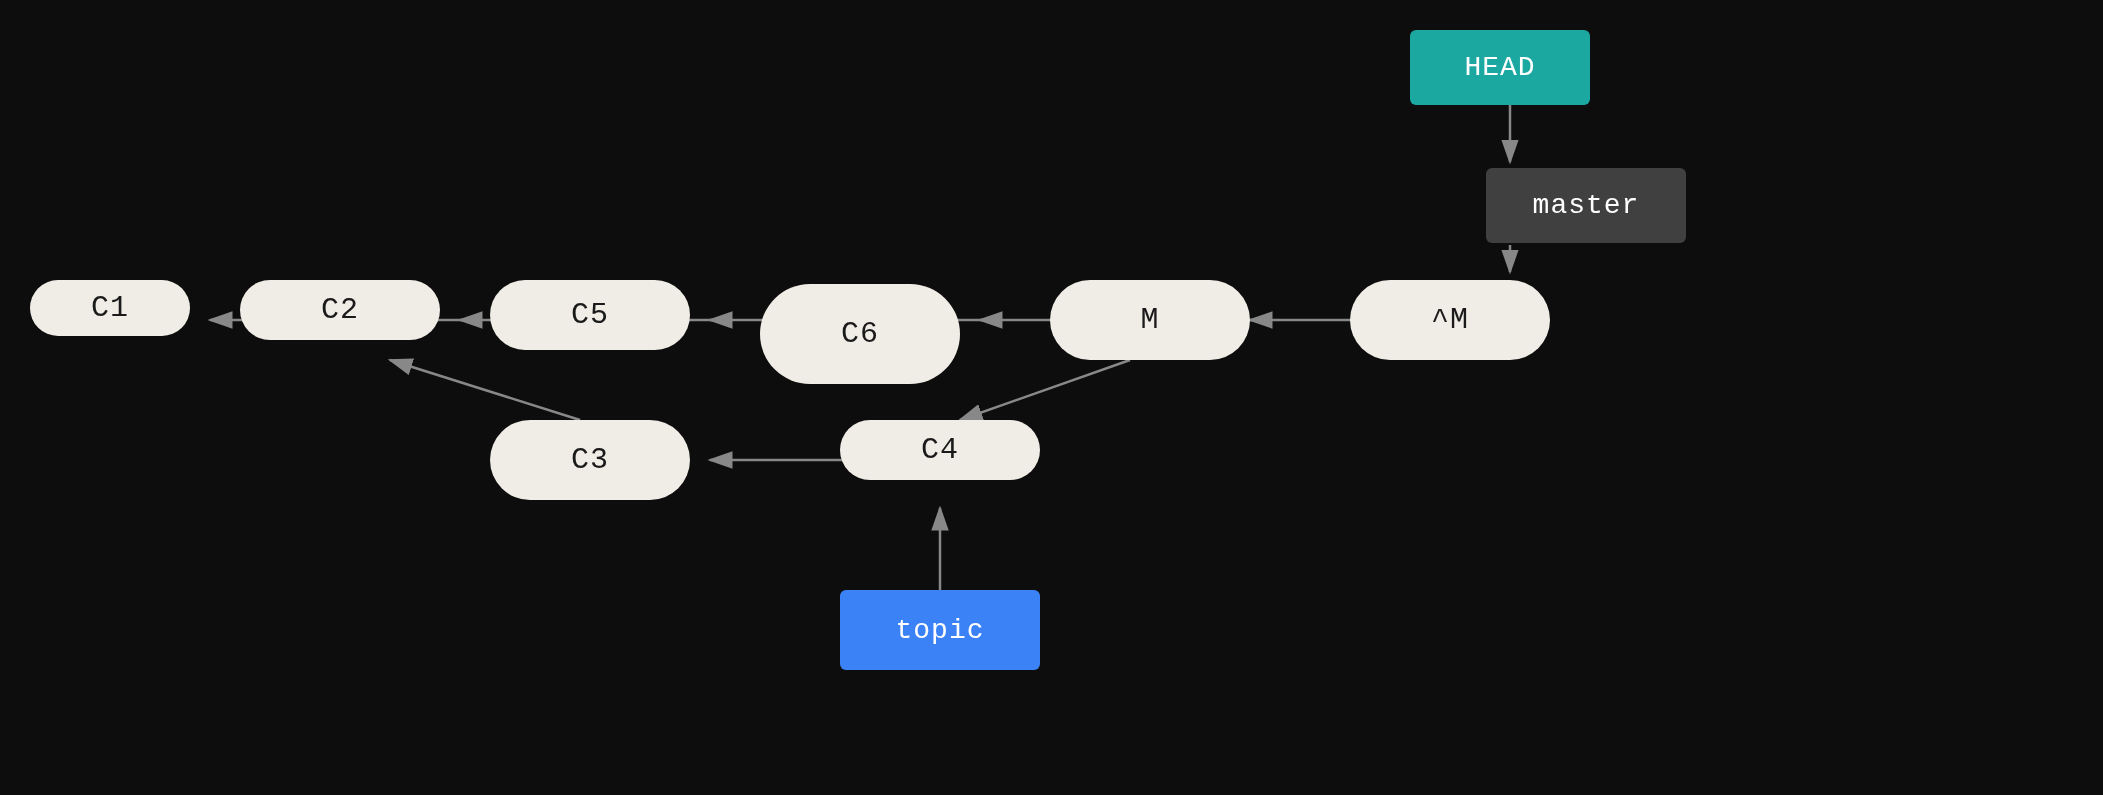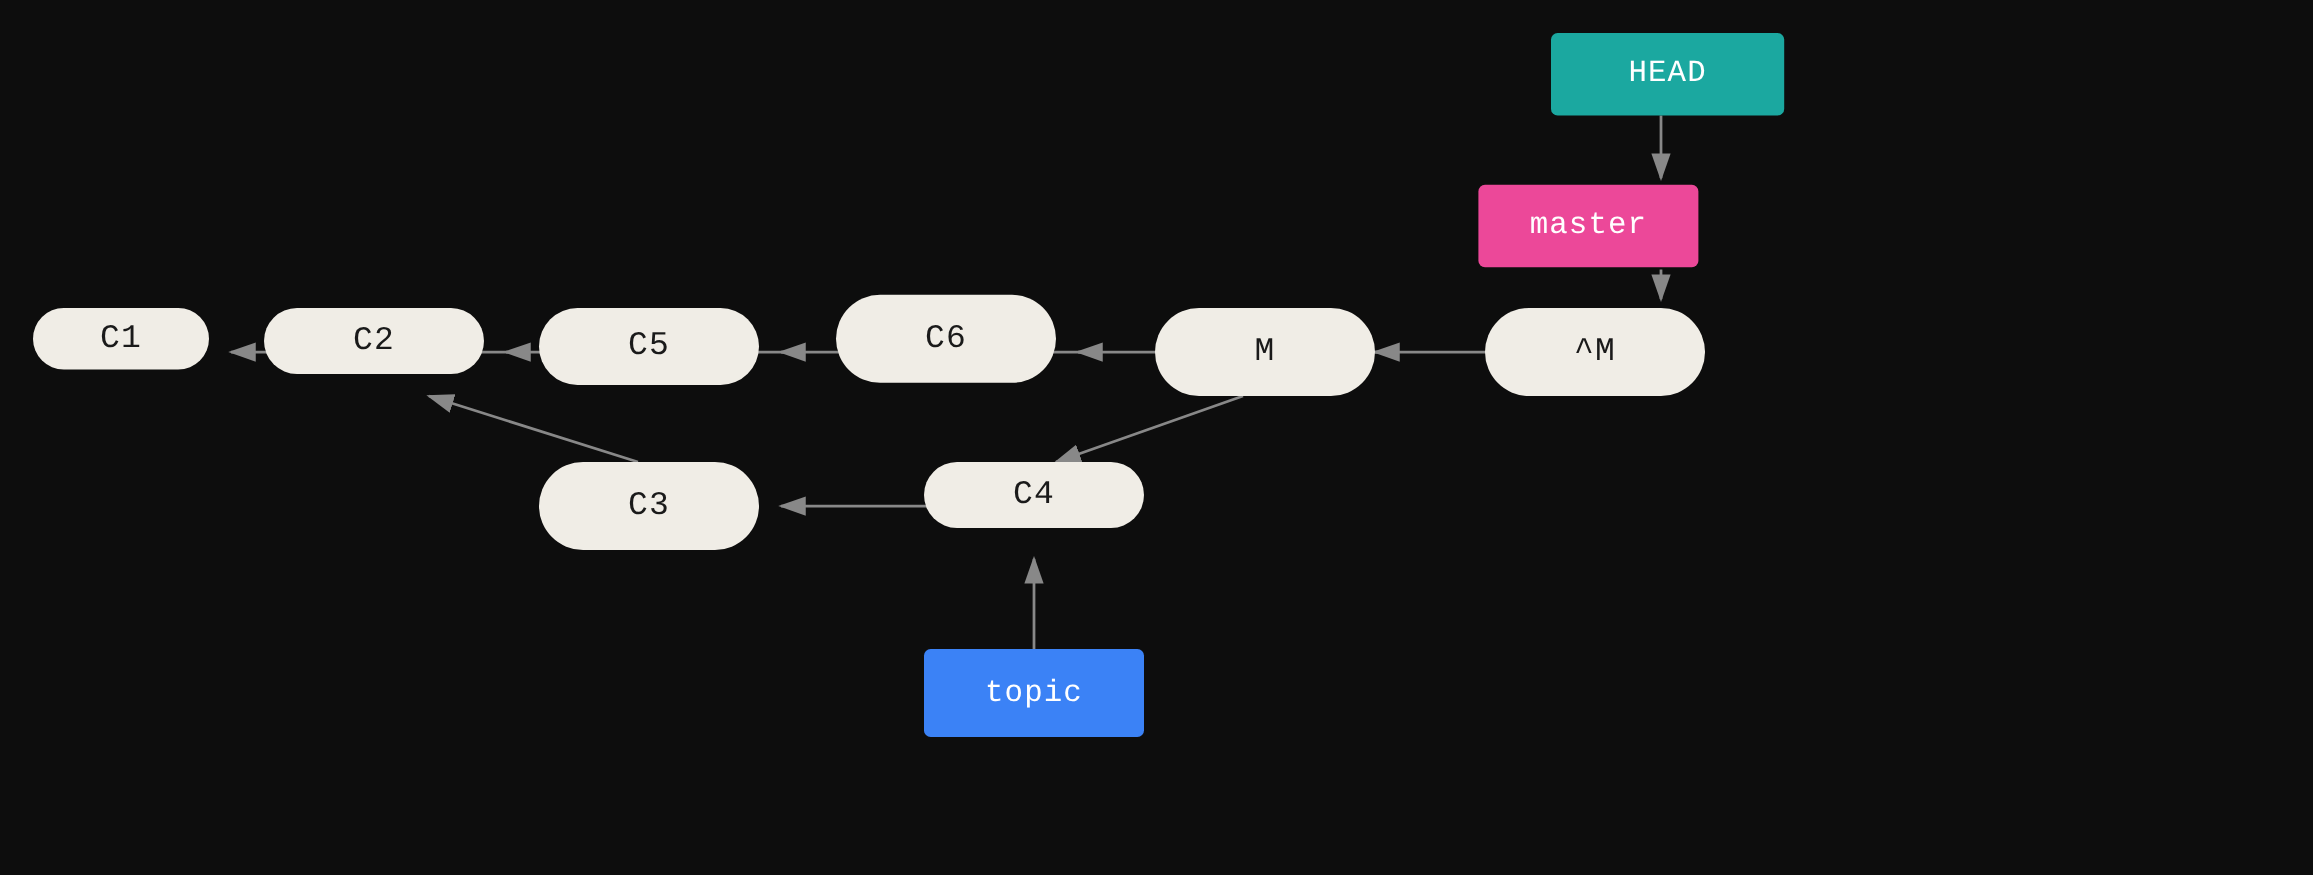--- a/index.html
+++ b/index.html
@@ -95,37 +95,37 @@
   </div>
 
   <div class="commit-node" style="left:840px; top:420px; width:200px; height:60px;">
     <span>C4</span>
   </div>
 
   <div class="commit-node" style="left:490px; top:280px; width:200px; height:70px;">
     <span>C5</span>
   </div>
 
-  <div class="commit-node" style="left:760px; top:268px; width:200px; height:80px;">
+  <div class="commit-node" style="left:760px; top:284px; width:200px; height:100px;">
     <span>C6</span>
   </div>
 
   <div class="commit-node" style="left:1050px; top:280px; width:200px; height:80px;">
     <span>M</span>
   </div>
 
   <div class="commit-node" style="left:1350px; top:280px; width:200px; height:80px;">
     <span>^M</span>
   </div>
 
-  <div class="label-box" style="left:1410px; top:30px; width:212px; height:75px; background:#1ba8a0;">
+  <div class="label-box" style="left:1410px; top:30px; width:180px; height:75px; background:#1ba8a0;">
     <span>HEAD</span>
   </div>
 
-  <div class="label-box" style="left:1344px; top:168px; width:200px; height:75px; background:#ec4899;">
+  <div class="label-box" style="left:1486px; top:168px; width:200px; height:75px; background:#404040;">
     <span>master</span>
   </div>
 
   <div class="label-box" style="left:840px; top:590px; width:200px; height:80px; background:#3b82f6;">
     <span>topic</span>
   </div>
 
 </div>
 
 </body></html>

